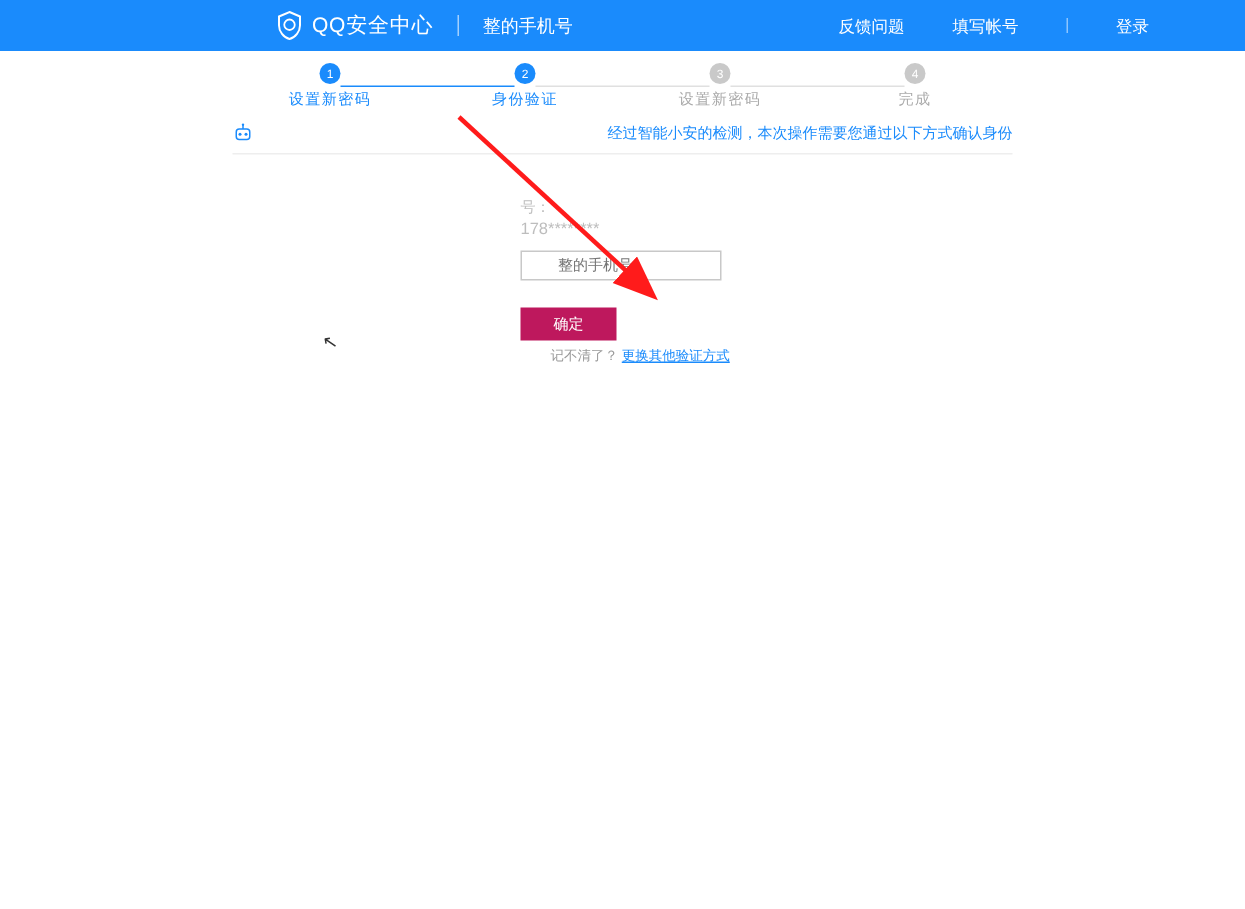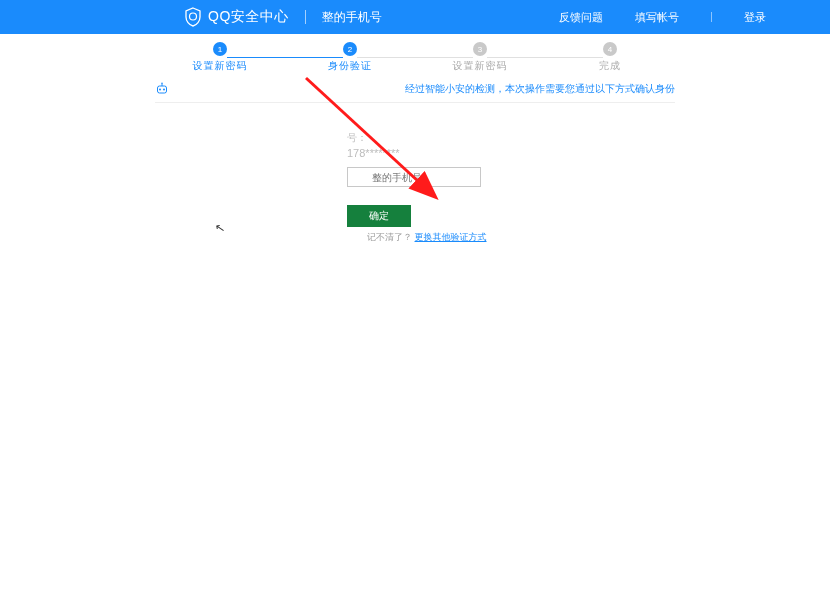--- a/index.html
+++ b/index.html
@@ -136,21 +136,21 @@
       border: 1px solid #c8c8c8;
       padding: 0 24px;
       font-size: 10px;
       color: #bbb;
       outline: none;
     }
     .confirm-btn {
       margin-top: 18px;
       width: 64px;
       height: 22px;
-      background: #15803d;
+      background: #be185d;
       color: #fff;
       border: none;
       font-size: 10px;
       cursor: pointer;
       display: flex;
       align-items: center;
       justify-content: center;
     }
     .alt-row {
       margin-top: 4px;

